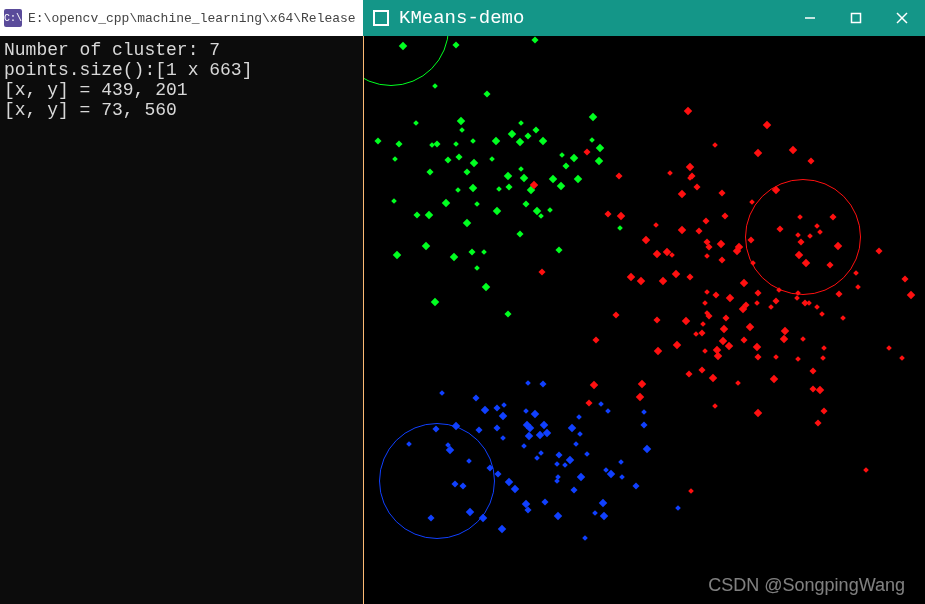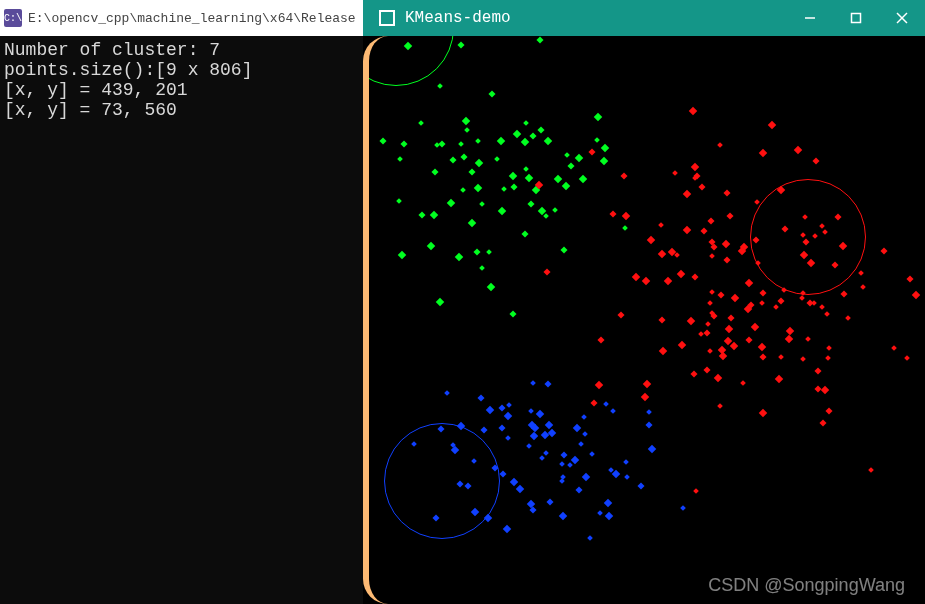--- a/index.html
+++ b/index.html
@@ -5,44 +5,44 @@
   * { box-sizing: border-box; }
   html, body { margin:0; padding:0; width:925px; height:604px; background:#000; font-family: "Consolas","Courier New",monospace; overflow:hidden;}
   .root { display:flex; width:925px; height:604px; }
   .left-col { width:363px; height:604px; display:flex; flex-direction:column; }
   .left-title { height:36px; background:#fff; display:flex; align-items:center; font-size:13px; padding:0 4px; }
   .left-title .icon { width:18px; height:18px; background:#5a4b9a; color:#fff; font-size:10px; display:flex; align-items:center; justify-content:center; border-radius:2px; margin-right:6px; }
   .left-title .path { color:#444; white-space:nowrap; overflow:hidden; }
   .console { flex:1; background:#0c0c0c; color:#d8d8d8; font-size:18px; line-height:20px; padding:4px 4px; font-family:"SimSun","NSimSun","Courier New",monospace; font-weight:500;}
   .console .line { white-space:pre; }
   .right-col { flex:1; height:604px; display:flex; flex-direction:column; }
-  .win-title { height:36px; background:#149688; color:#fff; display:flex; align-items:center; font-size:16px;padding-left:6px; }
+  .win-title { height:36px; background:#149688; color:#fff; display:flex; align-items:center; font-size:19px; }
   .win-title .app-icon { width:16px; height:16px; border:2px solid #fff; margin:0 10px 0 10px; position:relative; }
   .win-title .app-icon::after { content:""; position:absolute; left:2px; top:2px; right:2px; height:4px; background:#149688; }
   .win-title .title-text { flex:1; }
   .win-controls { display:flex; height:100%; }
   .win-btn { width:46px; display:flex; align-items:center; justify-content:center; color:#fff; }
   .win-btn svg { stroke:#fff; stroke-width:1.5; fill:none; }
-  .demo-canvas { flex:1; background:#000; position:relative; overflow:hidden; border-left:6px solid #fdba74;border-radius:25px;}
+  .demo-canvas { flex:1; background:#000; position:relative; overflow:hidden; border-left:1px solid #fdba74;}
   .point { position:absolute; transform:translate(-50%,-50%) rotate(45deg); }
   .cluster-circle { position:absolute; border-radius:50%; border:1.5px solid; transform:translate(-50%,-50%); }
   .watermark { position:absolute; right:20px; bottom:8px; color:rgba(255,255,255,0.5); font-family:"Segoe UI",sans-serif; font-size:18px; }
 </style>
 </head>
 <body>
 
 <div class="root">
   <div class="left-col">
     <div class="left-title">
       <div class="icon">C:\</div>
       <div class="path">E:\opencv_cpp\machine_learning\x64\Release</div>
     </div>
     <div class="console">
       <div class="line">Number of cluster: 7</div>
-      <div class="line">points.size():[9 x 806]</div>
+      <div class="line">points.size():[1 x 663]</div>
       <div class="line">[x, y] = 439, 201</div>
       <div class="line">[x, y] = 73, 560</div>
     </div>
   </div>
 
   <div class="right-col">
     <div class="win-title">
       <div class="app-icon"></div>
       <div class="title-text">KMeans-demo</div>
       <div class="win-controls">

